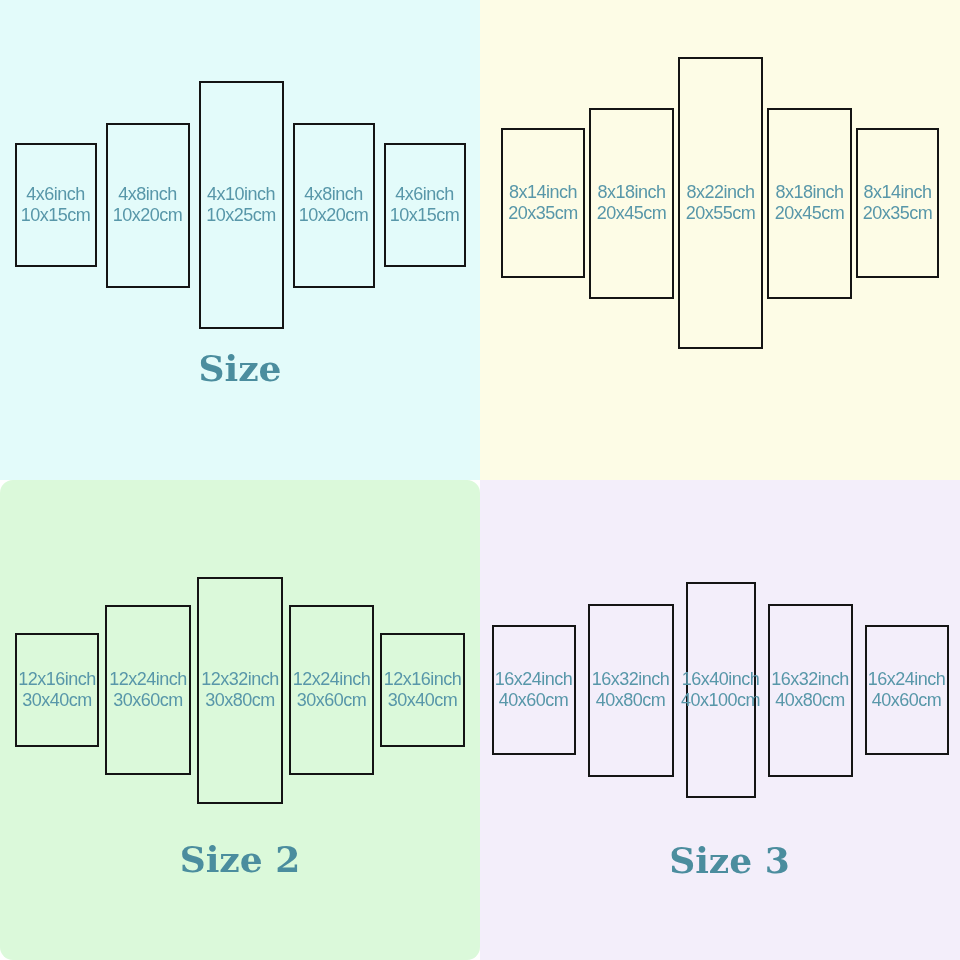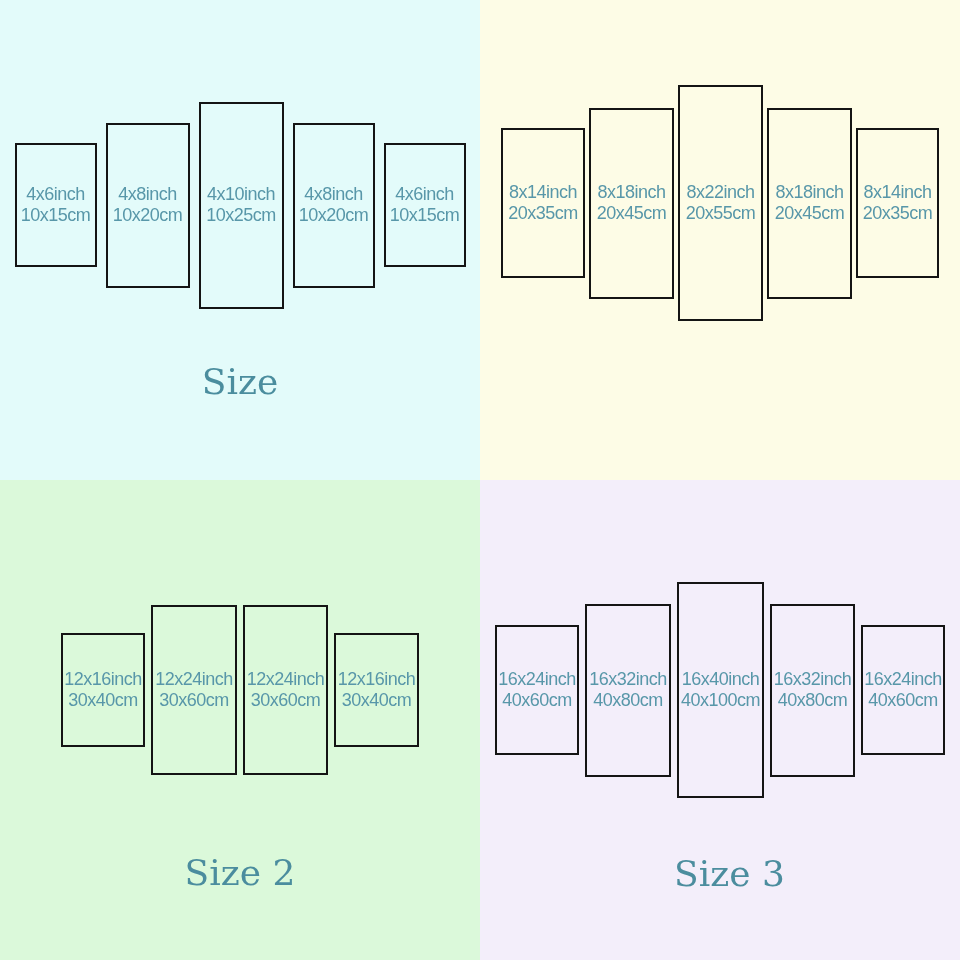--- a/index.html
+++ b/index.html
@@ -25,21 +25,21 @@
     display: flex;
     flex-direction: row;
     justify-content: center;
     align-items: center;
     width: 100%;
   }
   
   .quadrant:nth-child(1) .panels-row { height: 410px; gap: 9px; }
   .quadrant:nth-child(2) .panels-row { height: 406px; gap: 4px; }
   .quadrant:nth-child(3) .panels-row { height: 420px; gap: 6px; }
-  .quadrant:nth-child(4) .panels-row { height: 420px; gap: 6px; }
+  .quadrant:nth-child(4) .panels-row { height: 420px; gap: 12px; }
 
   .panel {
     flex: none;
     box-sizing: border-box;
     border: 2px solid var(--border-color, #141414);
     display: flex;
     flex-direction: column;
     justify-content: center;
     align-items: center;
     overflow: visible;
@@ -52,24 +52,24 @@
     font-size: 18px;
     line-height: 21px;
     letter-spacing: -0.5px;
     color: var(--label-color, #5897a9);
   }
 
   .size-title {
     position: absolute;
     left: 0;
     right: 0;
-    margin: 16px;
+    margin: 2px;
     text-align: center;
     font-family: "DejaVu Serif", serif;
-    font-weight: normal;
+    font-weight: bold;
     font-size: 36px;
     line-height: 36px;
     color: var(--title-color, #4b8d9e);
   }
   .quadrant:nth-child(1) .size-title { top: 348px; }
   .quadrant:nth-child(2) .size-title { top: 348px; }
   .quadrant:nth-child(3) .size-title { top: 359px; }
   .quadrant:nth-child(4) .size-title { top: 360px; padding-left: 19px; }
 </style>
 </head>
@@ -80,21 +80,21 @@
   <section class="quadrant" style="background: rgb(227, 251, 250);">
     <div class="panels-row">
         <div class="panel" style="width: 82px; height: 124px;">
           <span class="label-line">4x6inch</span>
           <span class="label-line">10x15cm</span>
         </div>
         <div class="panel" style="width: 84px; height: 165px;">
           <span class="label-line">4x8inch</span>
           <span class="label-line">10x20cm</span>
         </div>
-        <div class="panel" style="width: 85px; height: 207px;">
+        <div class="panel" style="width: 85px; height: 248px;">
           <span class="label-line">4x10inch</span>
           <span class="label-line">10x25cm</span>
         </div>
         <div class="panel" style="width: 82px; height: 165px;">
           <span class="label-line">4x8inch</span>
           <span class="label-line">10x20cm</span>
         </div>
         <div class="panel" style="width: 82px; height: 124px;">
           <span class="label-line">4x6inch</span>
           <span class="label-line">10x15cm</span>
@@ -106,44 +106,48 @@
   <section class="quadrant" style="background: rgb(253, 252, 230);">
     <div class="panels-row">
         <div class="panel" style="width: 84px; height: 150px;">
           <span class="label-line">8x14inch</span>
           <span class="label-line">20x35cm</span>
         </div>
         <div class="panel" style="width: 85px; height: 191px;">
           <span class="label-line">8x18inch</span>
           <span class="label-line">20x45cm</span>
         </div>
-        <div class="panel" style="width: 85px; height: 236px;">
+        <div class="panel" style="width: 85px; height: 292px;">
           <span class="label-line">8x22inch</span>
           <span class="label-line">20x55cm</span>
         </div>
         <div class="panel" style="width: 85px; height: 191px;">
           <span class="label-line">8x18inch</span>
           <span class="label-line">20x45cm</span>
         </div>
         <div class="panel" style="width: 83px; height: 150px;">
           <span class="label-line">8x14inch</span>
           <span class="label-line">20x35cm</span>
         </div>
       </div>
   </section>
 
-  <section class="quadrant" style="background: rgb(219, 249, 218);">
+  <section class="quadrant" style="background: rgb(219, 249, 218); border-radius: 13px;">
     <div class="panels-row">
         <div class="panel" style="width: 84px; height: 114px;">
           <span class="label-line">12x16inch</span>
           <span class="label-line">30x40cm</span>
         </div>
         <div class="panel" style="width: 86px; height: 170px;">
           <span class="label-line">12x24inch</span>
           <span class="label-line">30x60cm</span>
+        </div>
+        <div class="panel" style="width: 86px; height: 227px;">
+          <span class="label-line">12x32inch</span>
+          <span class="label-line">30x80cm</span>
         </div>
         <div class="panel" style="width: 85px; height: 170px;">
           <span class="label-line">12x24inch</span>
           <span class="label-line">30x60cm</span>
         </div>
         <div class="panel" style="width: 85px; height: 114px;">
           <span class="label-line">12x16inch</span>
           <span class="label-line">30x40cm</span>
         </div>
       </div>
@@ -153,21 +157,21 @@
   <section class="quadrant" style="background: rgb(243, 238, 250);">
     <div class="panels-row">
         <div class="panel" style="width: 84px; height: 130px;">
           <span class="label-line">16x24inch</span>
           <span class="label-line">40x60cm</span>
         </div>
         <div class="panel" style="width: 86px; height: 173px;">
           <span class="label-line">16x32inch</span>
           <span class="label-line">40x80cm</span>
         </div>
-        <div class="panel" style="width: 87px; height: 216px;">
+        <div class="panel" style="width: 70px; height: 216px;">
           <span class="label-line">16x40inch</span>
           <span class="label-line">40x100cm</span>
         </div>
         <div class="panel" style="width: 85px; height: 173px;">
           <span class="label-line">16x32inch</span>
           <span class="label-line">40x80cm</span>
         </div>
         <div class="panel" style="width: 84px; height: 130px;">
           <span class="label-line">16x24inch</span>
           <span class="label-line">40x60cm</span>

